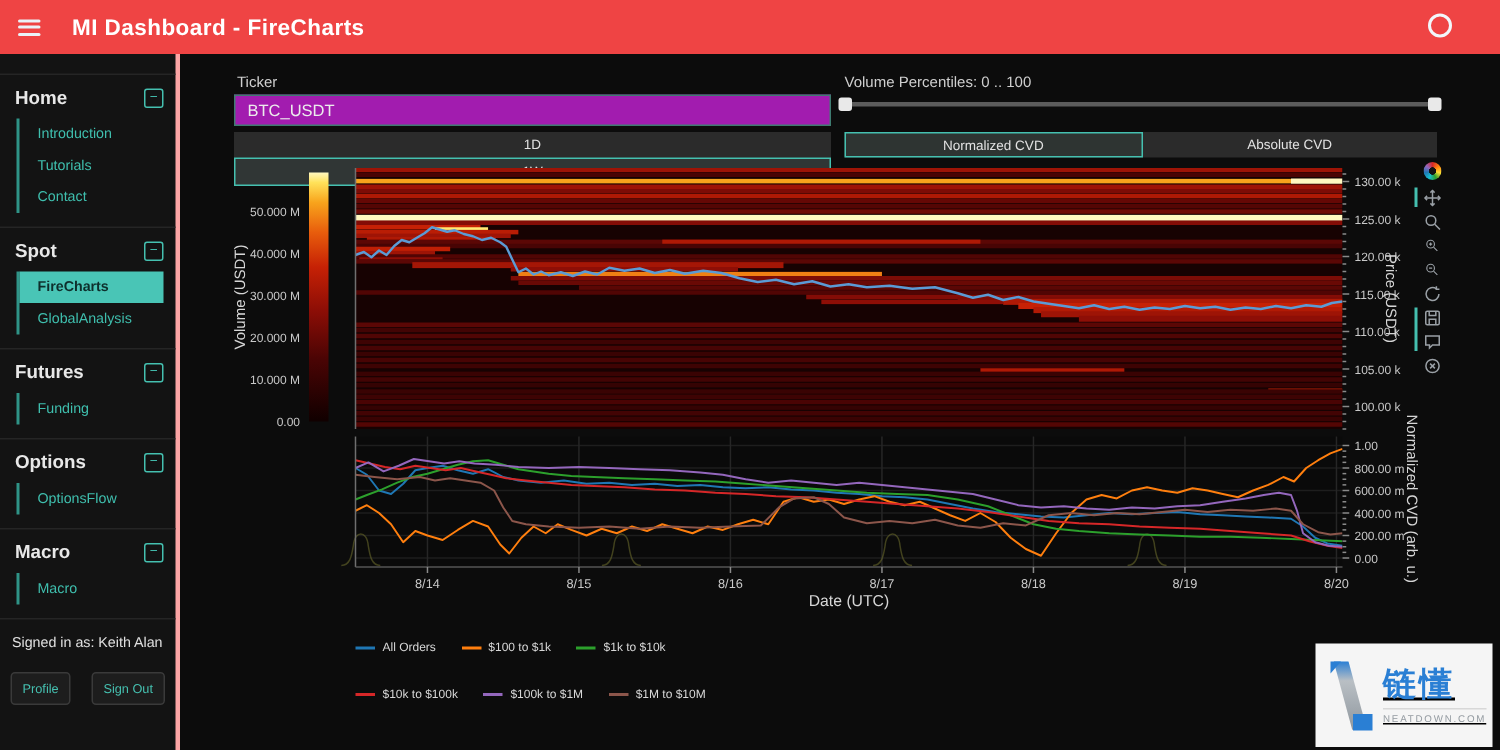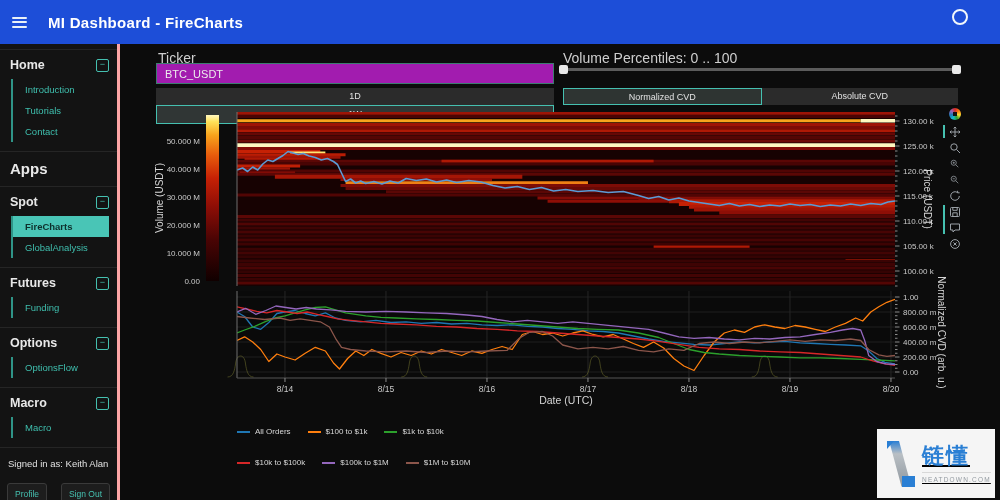--- a/index.html
+++ b/index.html
@@ -1,37 +1,37 @@
 <!DOCTYPE html>
 <html><head>
 <meta charset="utf-8">
 <style>
   html,body{margin:0;padding:0;width:1000px;height:500px;background:#0c0c0c;overflow:hidden;
     font-family:"Liberation Sans",sans-serif;-webkit-font-smoothing:antialiased;position:relative;}
   
-  .topbar{position:absolute;left:0;top:0;width:1000px;height:44px;background:#1d4ed8;display:flex;align-items:center;z-index:9;}
+  .topbar{position:absolute;left:0;top:0;width:1000px;height:36px;background:#ef4444;display:flex;align-items:center;z-index:9;}
   .hamburger{width:15px;height:11px;margin-left:12px;display:flex;flex-direction:column;justify-content:space-between;cursor:pointer;}
   .hamburger span{display:block;height:2px;background:#eaf2f8;border-radius:1px;}
   .tb-title{color:#fff;font-size:15px;font-weight:700;margin-left:21px;letter-spacing:.3px;}
   .tb-circle{position:absolute;right:32px;top:9px;width:12px;height:12px;border:2px solid #f2f7fb;border-radius:50%;}
   
   .sidebar{position:absolute;left:0;top:32px;width:120px;bottom:0;background:#131313;border-right:3px solid #fca5a5;padding-top:17px;box-sizing:border-box;}
   .sec{border-top:1px solid #252525;padding:8px 8px 9px 10px;}
   .sec-hdr{display:flex;justify-content:space-between;align-items:center;}
   .sec-hdr .h{color:#e8e8e8;font-size:12.5px;font-weight:700;}
   .sec.big .h{font-size:15px;}
   .collapse-btn{width:11px;height:11px;border:1px solid #45c0b0;color:#45c0b0;font-size:9px;line-height:9px;text-align:center;border-radius:2px;cursor:pointer;flex:0 0 auto;}
   .sub{border-left:2px solid #2f9487;margin:7px 0 0 1px;}
   .sub-item{color:#3fbfae;font-size:9.5px;padding:5px 4px 5px 12px;cursor:pointer;}
   .sub-item.active{background:#49c5b6;color:#0e2f2c;font-weight:700;}
   .signin{border-top:1px solid #252525;padding:10px 8px 8px;color:#e0e0e0;font-size:9.5px;text-align:left;}
   .side-btns{display:flex;justify-content:space-between;padding:6px 7px 0;}
   .side-btn{background:#1d1d1d;border:1px solid #3a3a3a;color:#45c0b0;font-size:8.5px;padding:5px 7px;border-radius:3px;cursor:pointer;}
   
-  .ctl-label{position:absolute;color:#cfcfcf;font-size:14px;}
+  .ctl-label{position:absolute;color:#cfcfcf;font-size:10px;}
   .ticker-input{position:absolute;left:156px;top:63px;width:388px;height:17px;background:#a21caf;border:1px solid #3e7c71;color:#ececec;
     font-size:11px;font-family:"Liberation Sans",sans-serif;padding:1px 0 1px 8px;outline:none;}
   .range-strip{position:absolute;left:156px;top:88px;width:398px;height:17px;background:#2b2b2b;display:flex;flex-direction:column;}
   .range-btn{flex:1;text-align:center;font-size:9px;color:#e2e2e2;line-height:17px;cursor:pointer;box-sizing:border-box;}
   .range-btn.active{border:1px solid #45c0b0;background:#303635;}
   .slider-track{position:absolute;left:563px;top:68px;width:394px;height:3px;background:#5c5c5c;border-radius:2px;cursor:pointer;}
   .slider-handle{position:absolute;top:-3px;width:9px;height:9px;background:#e9e9e9;border-radius:2px;cursor:pointer;}
   .cvd-row{position:absolute;left:563px;top:88px;width:395px;height:17px;display:flex;}
   .cvd-btn{flex:1;text-align:center;font-size:9px;color:#e2e2e2;line-height:17px;background:#2b2b2b;cursor:pointer;box-sizing:border-box;}
   .cvd-btn.active{border:1px solid #45c0b0;background:#2e3432;}
@@ -79,25 +79,20 @@
   <div id="sidebar-sections">
       <div class="sec">
         <div class="sec-hdr">
           <div class="h">Home</div>
           <div class="collapse-btn">−</div>
         </div>
         <div class="sub">
           <div class="sub-item">Introduction</div>
           <div class="sub-item">Tutorials</div>
           <div class="sub-item">Contact</div>
-        </div>
-      </div>
-      <div class="sec big">
-        <div class="sec-hdr">
-          <div class="h">Apps</div>
         </div>
       </div>
       <div class="sec">
         <div class="sec-hdr">
           <div class="h">Spot</div>
           <div class="collapse-btn">−</div>
         </div>
         <div class="sub">
           <div class="sub-item active">FireCharts</div>
           <div class="sub-item">GlobalAnalysis</div>

